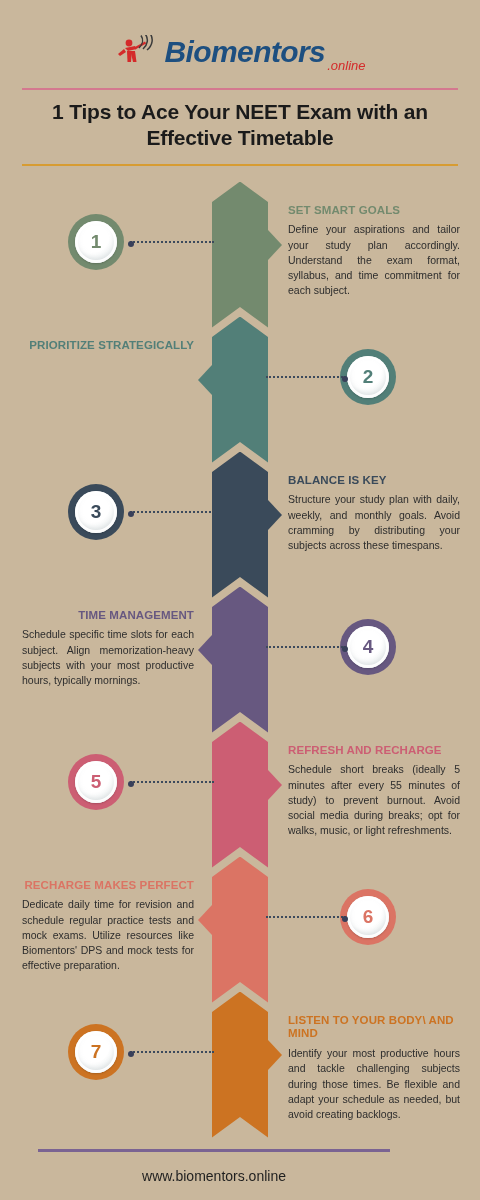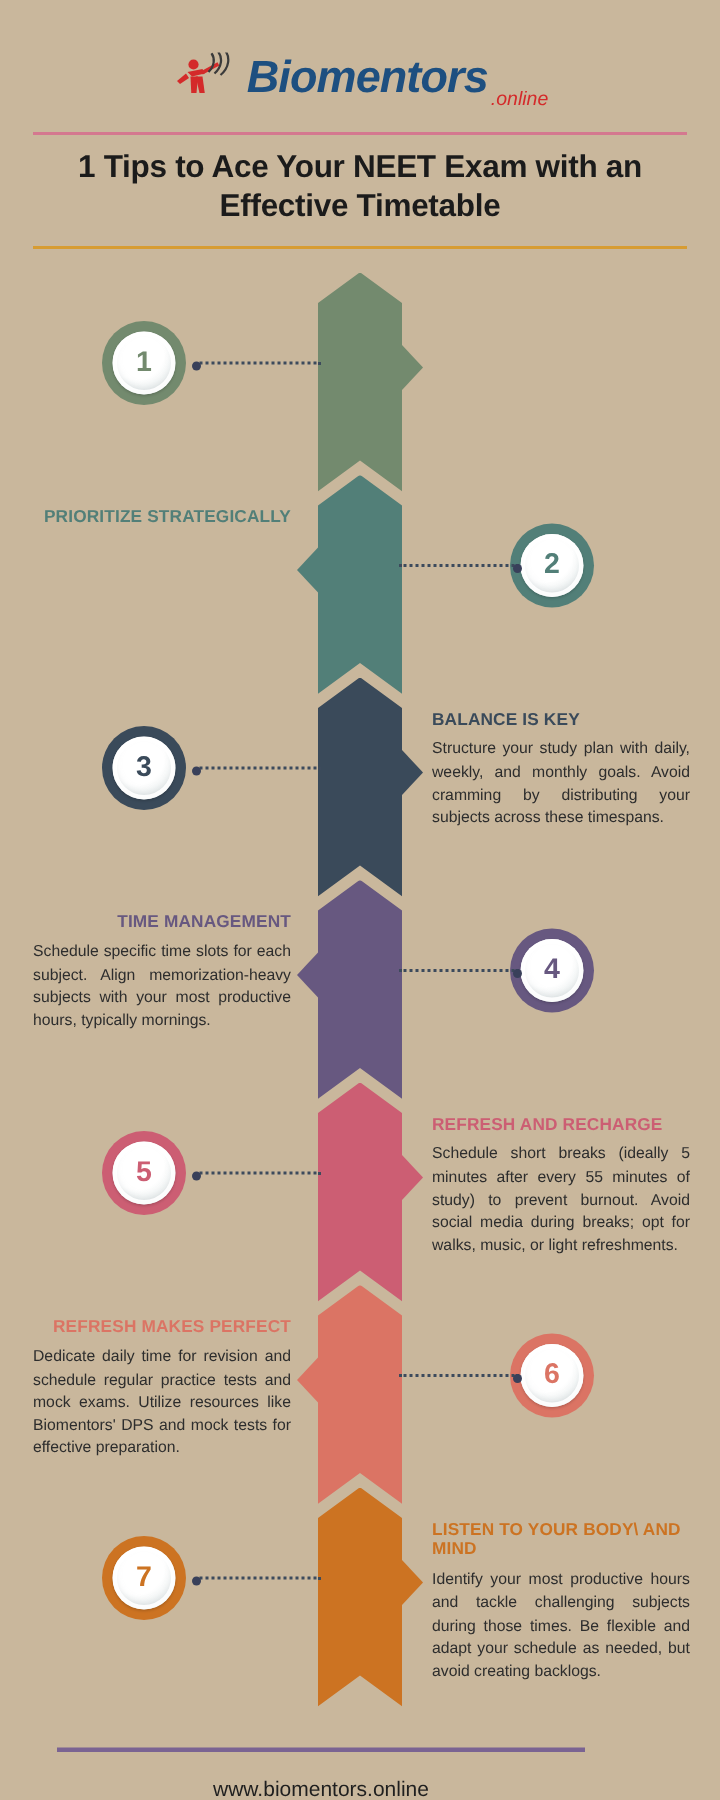--- a/index.html
+++ b/index.html
@@ -192,20 +192,21 @@
     color: #2d2d2d;
     text-align: justify;
   }
 
   
   .footer {
     position: absolute;
     left: 0;
     bottom: 0;
     width: 428px;
+    padding-bottom: 16px;
   }
   .footer-rule {
     height: 3px;
     background: #7a6392;
     margin: 0 38px 16px 38px;
   }
   .footer-url {
     text-align: center;
     font-size: 14px;
     color: #1f1f1f;
@@ -249,20 +250,24 @@
       <div class="pointer-bar right" style="background: rgb(115, 138, 110);"></div>
       <div class="pointer right" style="border-left-color: rgb(115, 138, 110);"></div>
       <div class="medallion left" style="background: rgb(115, 138, 110);">
         <div class="inner">
           <span style="color: rgb(115, 138, 110);">1</span>
         </div>
       </div>
       <div class="connector left">
         <span class="conn-dot at-left"></span>
       </div>
+      <div class="txt right">
+        <h3 style="color: rgb(115, 138, 110);">SET SMART GOALS</h3>
+        <p>Define your aspirations and tailor your study plan accordingly. Understand the exam format, syllabus, and time commitment for each subject.</p>
+      </div>
     </div>
     <div class="step" style="top: 135px;">
       <div class="band" style="background: rgb(82, 127, 120);"></div>
       <div class="pointer-bar left" style="background: rgb(82, 127, 120);"></div>
       <div class="pointer left" style="border-right-color: rgb(82, 127, 120);"></div>
       <div class="medallion right" style="background: rgb(82, 127, 120);">
         <div class="inner">
           <span style="color: rgb(82, 127, 120);">2</span>
         </div>
       </div>
@@ -330,21 +335,21 @@
       <div class="pointer left" style="border-right-color: rgb(219, 116, 100);"></div>
       <div class="medallion right" style="background: rgb(219, 116, 100);">
         <div class="inner">
           <span style="color: rgb(219, 116, 100);">6</span>
         </div>
       </div>
       <div class="connector right">
         <span class="conn-dot at-right"></span>
       </div>
       <div class="txt left">
-        <h3 style="color: rgb(219, 116, 100);">REFRESH MAKES PERFECT</h3>
+        <h3 style="color: rgb(219, 116, 100);">RECHARGE MAKES PERFECT</h3>
         <p>Dedicate daily time for revision and schedule regular practice tests and mock exams. Utilize resources like Biomentors' DPS and mock tests for effective preparation.</p>
       </div>
     </div>
     <div class="step" style="top: 810px;">
       <div class="band" style="background: rgb(204, 115, 34);"></div>
       <div class="pointer-bar right" style="background: rgb(204, 115, 34);"></div>
       <div class="pointer right" style="border-left-color: rgb(204, 115, 34);"></div>
       <div class="medallion left" style="background: rgb(204, 115, 34);">
         <div class="inner">
           <span style="color: rgb(204, 115, 34);">7</span>

